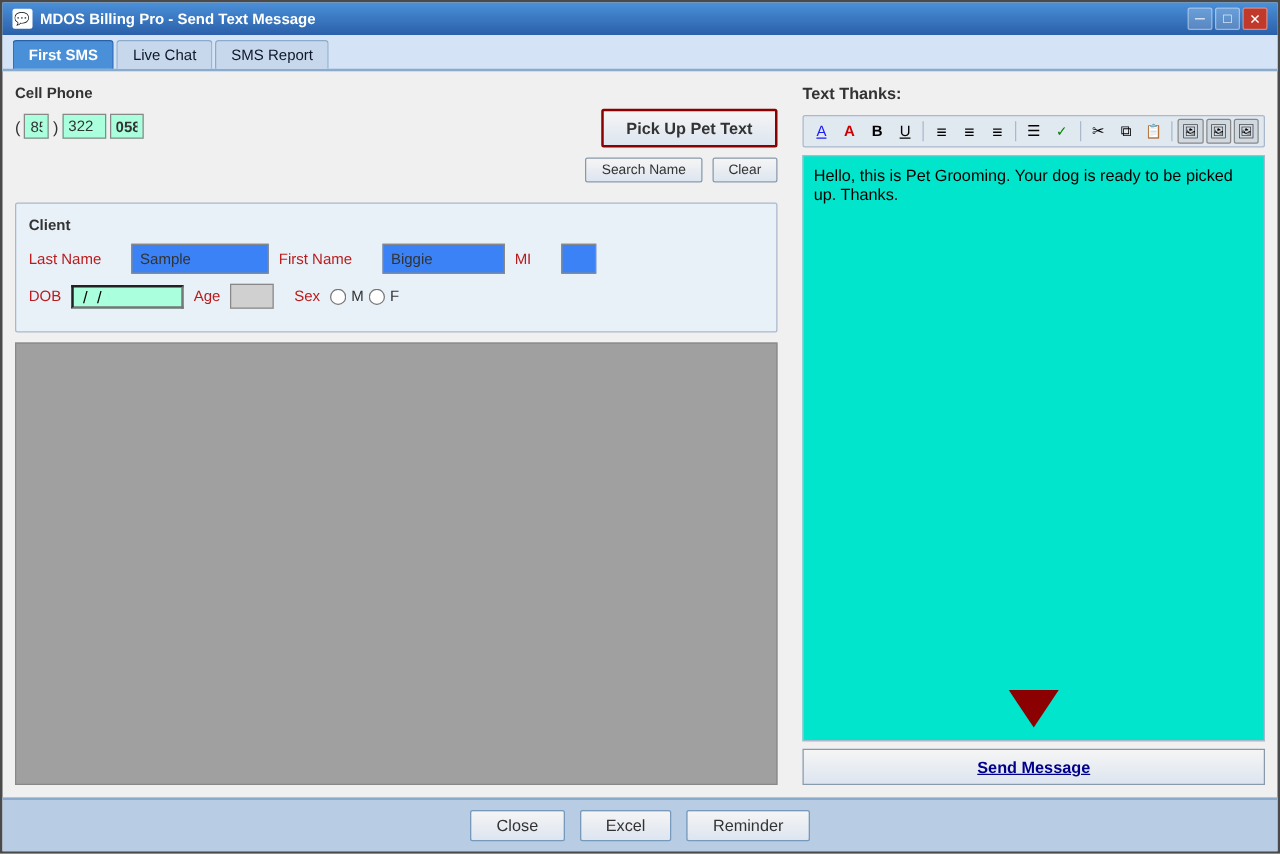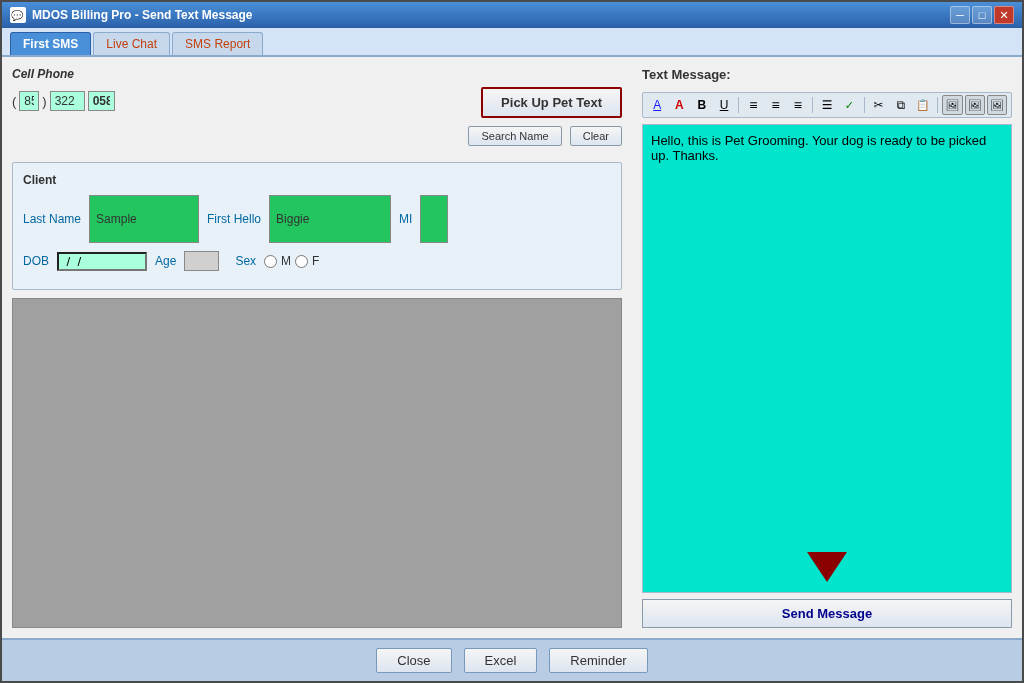--- a/index.html
+++ b/index.html
@@ -75,21 +75,21 @@
       flex-shrink: 0;
     }
     .tab {
       padding: 4px 12px;
       border: 1px solid #8aabcc;
       border-bottom: none;
       cursor: pointer;
       font-size: 12px;
       border-radius: 3px 3px 0 0;
       background: #c8d8ec;
-      color: #c2410c;
+      color: #0f172a;
     }
     .tab.active {
       background: #4a90d9;
       color: white;
       font-weight: bold;
       border-color: #2a60a9;
     }
 
     .content-area {
       display: flex;
@@ -119,21 +119,20 @@
       font-weight: bold;
       color: #333;
       margin-bottom: 8px;
     }
 
     .cell-phone-row {
       display: flex;
       align-items: center;
       gap: 4px;
       margin-bottom: 10px;
-      font-style: italic;
     }
     .cell-phone-row .section-label {
       margin-bottom: 0;
       margin-right: 4px;
     }
     .phone-paren { font-size: 13px; color: #333; }
     .phone-input {
       background: #aaffdd;
       border: 1px solid #888;
       padding: 2px 4px;
@@ -181,34 +180,35 @@
 
     .client-row {
       display: flex;
       align-items: center;
       gap: 8px;
       margin-bottom: 8px;
     }
 
     .field-label {
       font-size: 12px;
-      color: #0369a1;
+      color: #b91c1c;
       white-space: nowrap;
     }
 
     .field-input {
-      background: #22c55e;
+      background: #3b82f6;
       border: 1px solid #888;
-      padding: 16px 6px;
-      font-size: 12px;
-      color: #333;
+      padding: 4px 6px;
+      font-size: 12px;
+      color: #333;
+      margin-left: 16px;
     }
 
     .last-name-input { width: 110px; }
-    .first-name-input { width: 122px; }
+    .first-name-input { width: 98px; }
     .mi-input { width: 28px; }
     .dob-input { width: 90px; background: #aaffdd; }
     .age-input { width: 35px; background: #d0d0d0; border: 1px solid #888; padding: 2px 4px; font-size: 12px; }
 
     .radio-group {
       display: flex;
       align-items: center;
       gap: 4px;
     }
     .radio-label { font-size: 12px; color: #333; }
@@ -276,20 +276,21 @@
     .send-message-btn {
       width: 100%;
       padding: 6px;
       font-size: 13px;
       font-weight: bold;
       color: #00008b;
       border: 1px solid #8899aa;
       background: linear-gradient(to bottom, #f5f5f5, #dde5f0);
       cursor: pointer;
       text-align: center;
+      text-decoration: underline;
     }
 
     .bottom-bar {
       background: #b8cce4;
       border-top: 2px solid #8aabcc;
       padding: 8px;
       display: flex;
       justify-content: center;
       gap: 12px;
       flex-shrink: 0;
@@ -353,21 +354,21 @@
       <div class="search-clear-row">
         <button class="btn">Search Name</button>
         <button class="btn">Clear</button>
       </div>
 
       <div class="client-section">
         <div class="section-label">Client</div>
         <div class="client-row">
           <span class="field-label">Last Name</span>
           <input class="field-input last-name-input" value="Sample" readonly="" style="">
-          <span class="field-label">First Hello</span>
+          <span class="field-label">First Name</span>
           <input class="field-input first-name-input" value="Biggie" readonly="" style="">
           <span class="field-label">MI</span>
           <input class="field-input mi-input" value="" readonly="" style="">
         </div>
         <div class="client-row">
           <span class="field-label">DOB</span>
           <input class="dob-input" value="  /  /    " readonly="" style="">
           <span class="field-label">Age</span>
           <input class="age-input" value="" readonly="" style="">
           <span class="field-label" style="margin-left:8px;">Sex</span>
@@ -378,21 +379,21 @@
             <span class="radio-label">F</span>
           </div>
         </div>
       </div>
 
       <div class="grey-area"></div>
 
     </div>
 
     <div class="right-panel">
-      <div class="text-message-label">Text Message:</div>
+      <div class="text-message-label">Text Thanks:</div>
 
       <div class="toolbar">
         <div class="tool-btn" style="font-size:12px;color:#1a1aff;text-decoration:underline;">A</div>
         <div class="tool-btn" style="font-size:12px;color:#cc0000;font-weight:bold;">A</div>
         <div class="tool-btn" style="font-weight:bold;font-size:12px;">B</div>
         <div class="tool-btn" style="text-decoration:underline;font-size:12px;">U</div>
         <div class="tool-sep"></div>
         <div class="tool-btn" style="font-size:14px;">≡</div>
         <div class="tool-btn" style="font-size:14px;">≡</div>
         <div class="tool-btn" style="font-size:14px;">≡</div>

